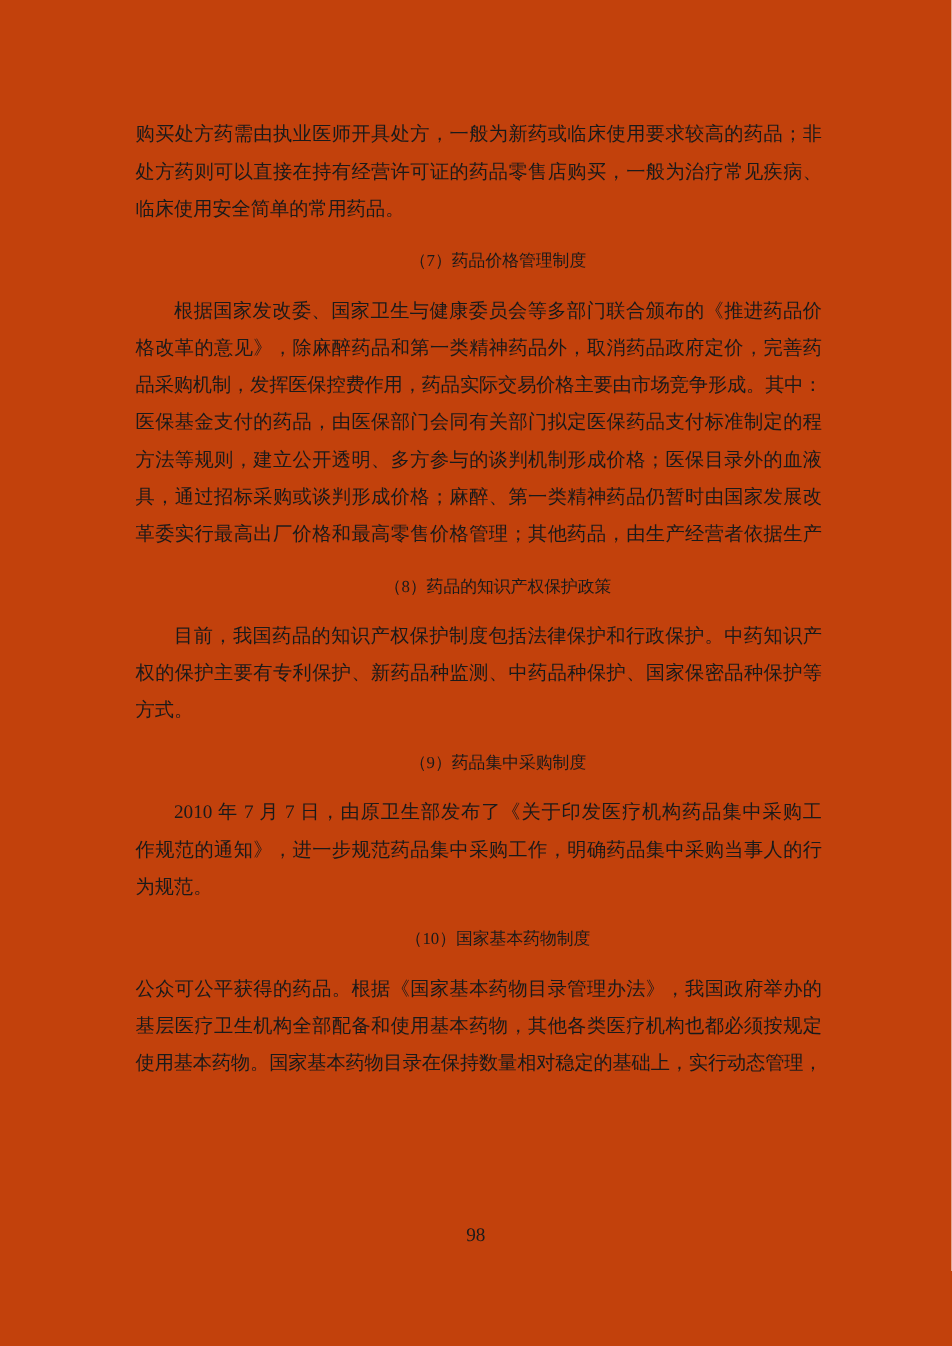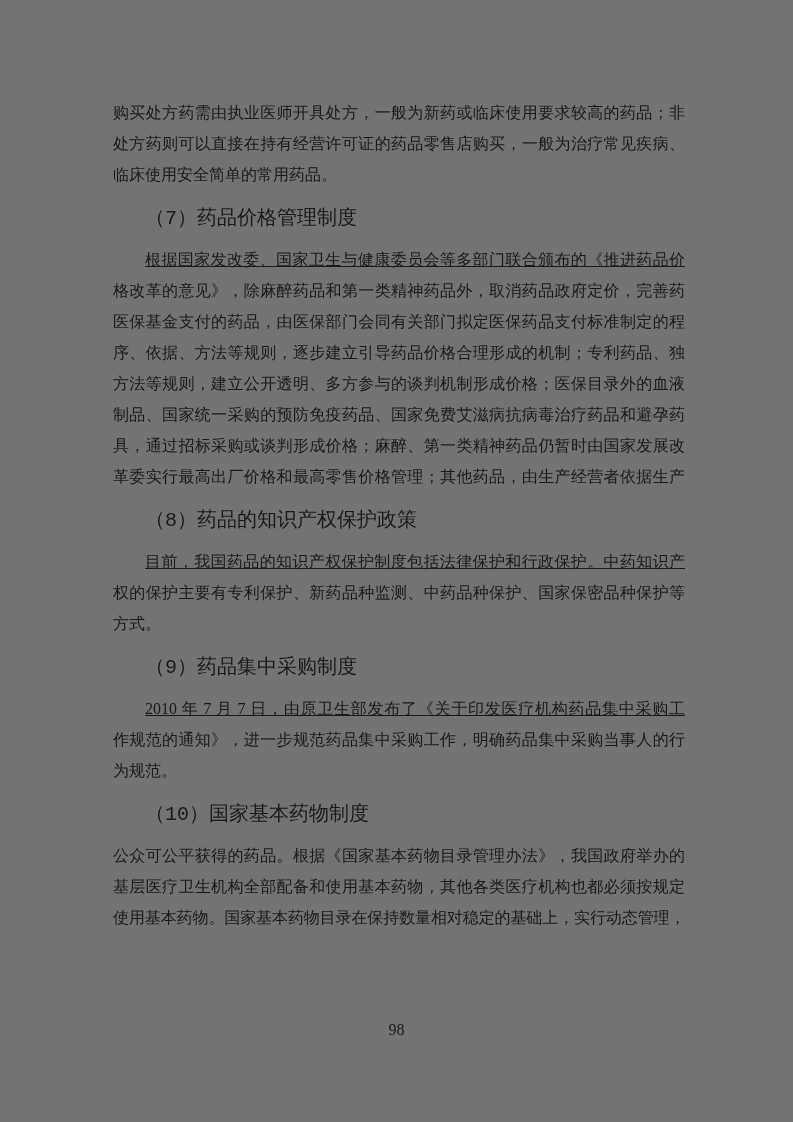--- a/index.html
+++ b/index.html
@@ -12,54 +12,52 @@
     height: 1122px;
     overflow: hidden;
     font-family: "Liberation Serif", "DejaVu Serif", serif;
     color: #1a1a1a;
   }
   .page {
     position: relative;
     box-sizing: border-box;
     width: 793px;
     height: 1122px;
-    background: #737373;
+    background: #c2410c;
     padding: 97px 108px 0 113px;
   }
   .content {
     width: 572px;
   }
   .paragraph {
     margin: 0;
   }
   .line {
     font-size: 16px;
     line-height: 31px;
     text-align: justify;
     text-align-last: justify;
     white-space: normal;
   }
   .line.last {
     text-align-last: left;
   }
   .line.indent {
     text-indent: 32px;
-    text-decoration: underline;
   }
   .line.tight {
     letter-spacing: -0.45px;
   }
   .heading {
-    font-size: 20px;
+    font-size: 14px;
     line-height: 31px;
     font-weight: normal;
     text-indent: 32px;
     margin: 13px 0 10px 0;
-    text-align: left;
-    font-family: Liberation Mono, monospace;
+    text-align: center;
   }
   .footer {
     position: absolute;
     left: 0;
     top: 1020px;
     width: 793px;
     text-align: center;
   }
   .page-number {
     font-size: 16px;
@@ -74,24 +72,23 @@
   <div class="content">
       <div class="paragraph">
         <div class="line">购买处方药需由执业医师开具处方，一般为新药或临床使用要求较高的药品；非</div>
         <div class="line">处方药则可以直接在持有经营许可证的药品零售店购买，一般为治疗常见疾病、</div>
         <div class="line last">临床使用安全简单的常用药品。</div>
       </div>
       <div class="heading">（7）药品价格管理制度</div>
       <div class="paragraph">
         <div class="line indent">根据国家发改委、国家卫生与健康委员会等多部门联合颁布的《推进药品价</div>
         <div class="line">格改革的意见》，除麻醉药品和第一类精神药品外，取消药品政府定价，完善药</div>
+        <div class="line tight">品采购机制，发挥医保控费作用，药品实际交易价格主要由市场竞争形成。其中：</div>
         <div class="line">医保基金支付的药品，由医保部门会同有关部门拟定医保药品支付标准制定的程</div>
-        <div class="line">序、依据、方法等规则，逐步建立引导药品价格合理形成的机制；专利药品、独</div>
         <div class="line">方法等规则，建立公开透明、多方参与的谈判机制形成价格；医保目录外的血液</div>
-        <div class="line">制品、国家统一采购的预防免疫药品、国家免费艾滋病抗病毒治疗药品和避孕药</div>
         <div class="line">具，通过招标采购或谈判形成价格；麻醉、第一类精神药品仍暂时由国家发展改</div>
         <div class="line">革委实行最高出厂价格和最高零售价格管理；其他药品，由生产经营者依据生产</div>
       </div>
       <div class="heading">（8）药品的知识产权保护政策</div>
       <div class="paragraph">
         <div class="line indent">目前，我国药品的知识产权保护制度包括法律保护和行政保护。中药知识产</div>
         <div class="line">权的保护主要有专利保护、新药品种监测、中药品种保护、国家保密品种保护等</div>
         <div class="line last">方式。</div>
       </div>
       <div class="heading">（9）药品集中采购制度</div>

